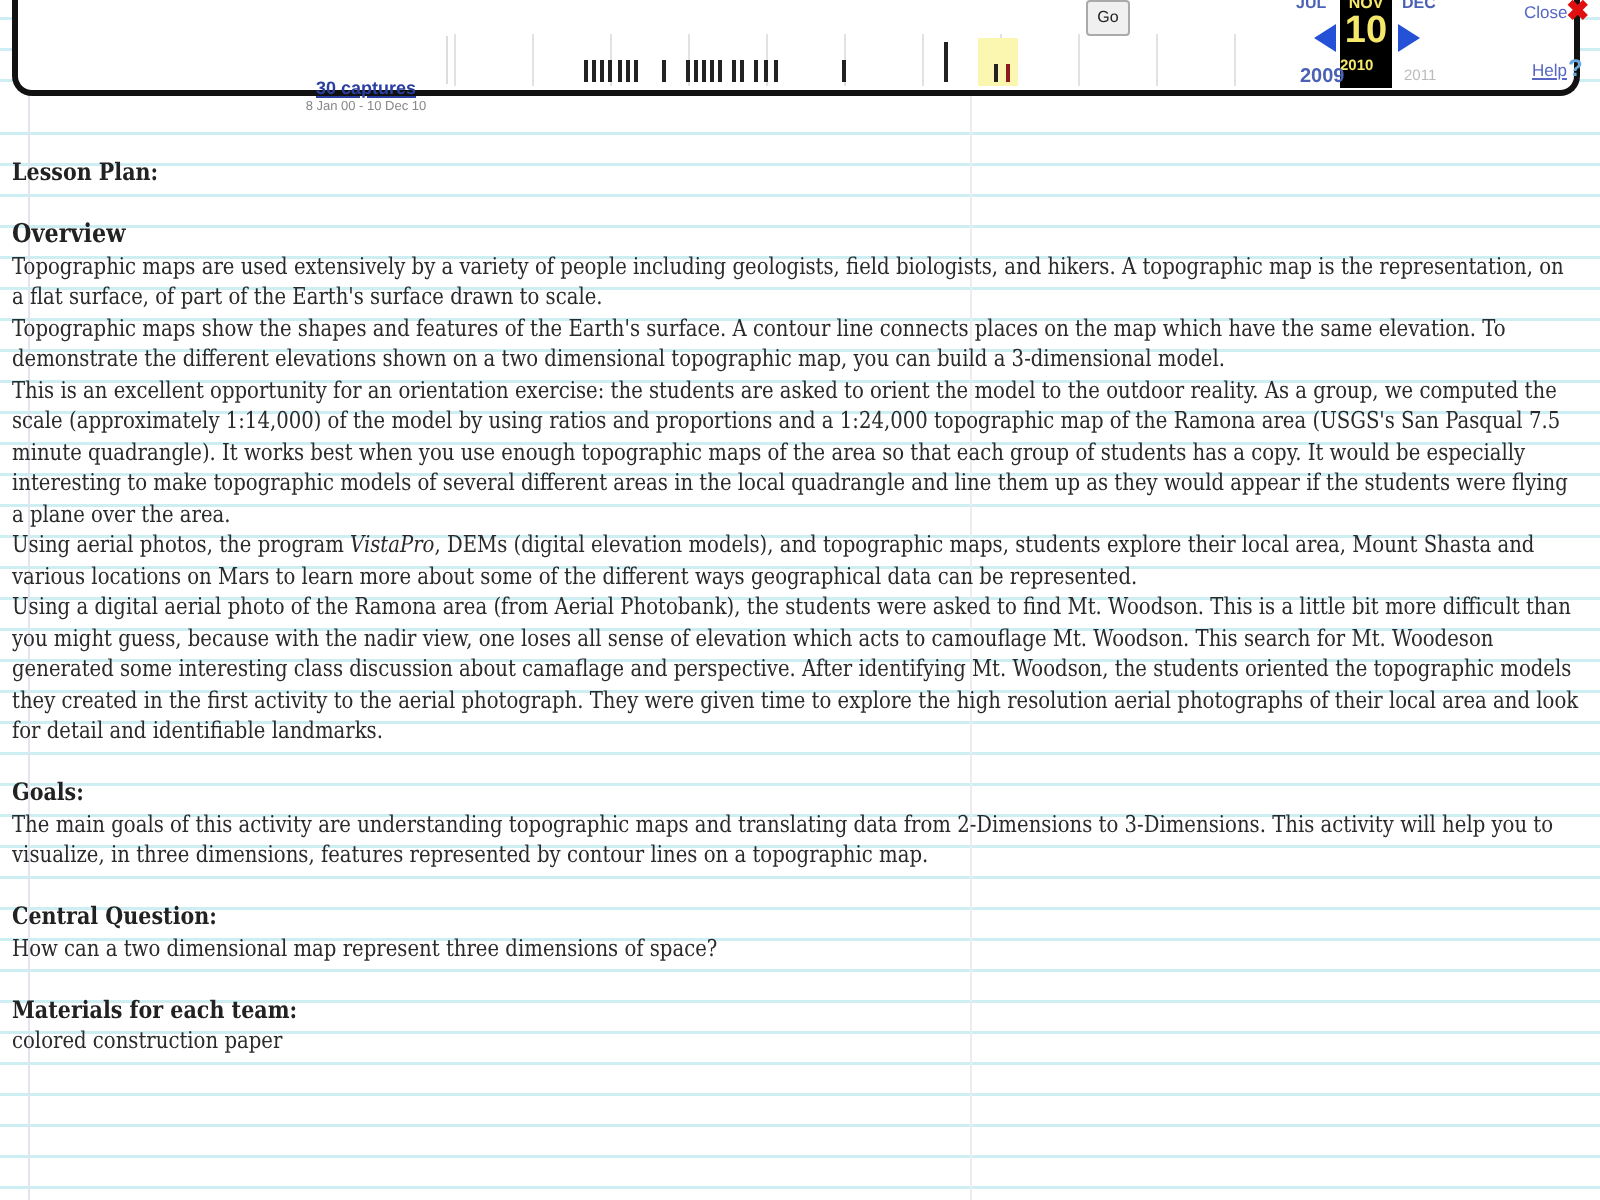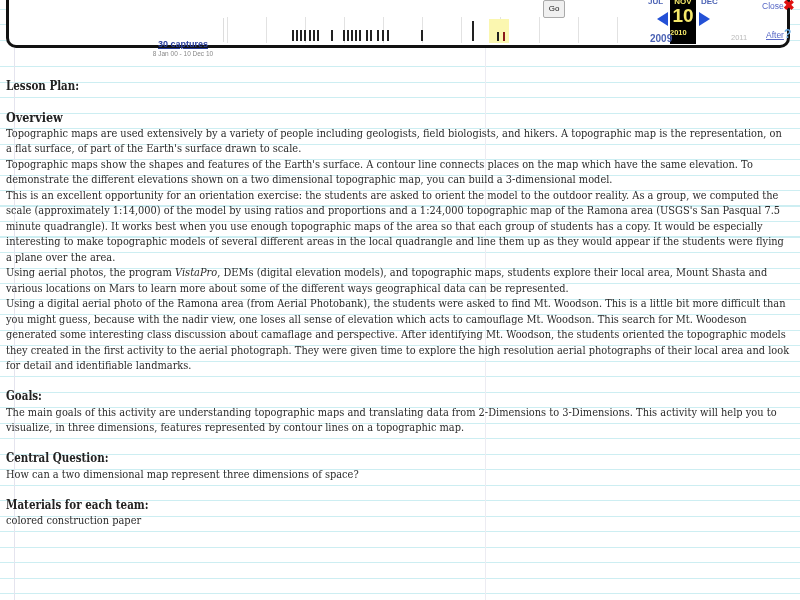--- a/index.html
+++ b/index.html
@@ -48,21 +48,21 @@
   .months { position:absolute; left:637px; top:0; width:80px; height:48px; font-weight:bold; }
   .months .m { position:absolute; top:1px; font-size:8px; color:#4b62b4; }
   .months .cur { position:absolute; left:24px; top:0; width:26px; height:48px; background:#000; }
   .months .cur .m2 { color:#f5e86a; font-size:8px; display:block; text-align:center; margin-top:1px; }
   .months .cur .d { color:#f5e86a; font-size:19px; display:block; text-align:center; line-height:20px; }
   .months .cur .y { color:#f5e86a; font-size:7.5px; display:block; margin-top:2px; }
   .months .arr { position:absolute; top:16px; width:0; height:0; border-top:7px solid transparent; border-bottom:7px solid transparent; }
   .months .arr.l { left:11px; border-right:11px solid #2451d6; }
   .months .arr.r { left:53px; border-left:11px solid #2451d6; }
   .months .y1 { position:absolute; left:4px; top:37px; font-size:10px; color:#4b62b4; }
-  .months .y3 { position:absolute; left:56px; top:37px; font-size:7.5px; color:#bbb; font-weight:normal;margin-left:29px; }
+  .months .y3 { position:absolute; left:56px; top:37px; font-size:7.5px; color:#bbb; font-weight:normal; }
   .close-link { position:absolute; left:753px; top:5px; font-size:8.5px; color:#5566c5; }
   .close-x { position:absolute; left:774px; top:1px; font-size:14px; color:#e01010; font-weight:bold; }
   .help-link { position:absolute; left:757px; top:34px; font-size:8.5px; color:#5566c5; text-decoration:underline; }
   .help-q { position:absolute; left:775px; top:31px; font-size:12px; color:#68a8e0; font-weight:bold; }
   
   #content { position:absolute; left:6px; top:65px; width:790px; }
   h1 {
     margin:0; text-align:center; color:#1a1aa6; font-size:20px; font-weight:bold;
     font-family:"Liberation Serif", serif; letter-spacing:0px; height:24px; line-height:24px;
   }
@@ -132,21 +132,21 @@
       <span class="d">10</span>
       <span class="y">2010</span>
     </div>
     <div class="arr r"></div>
     <span class="m" style="left:55px">DEC</span>
     <span class="y1">2009</span>
     <span class="y3">2011</span>
   </div>
   <a class="close-link">Close</a>
   <span class="close-x">✖</span>
-  <a class="help-link">After</a>
+  <a class="help-link">Help</a>
   <span class="help-q">?</span>
 </div>
 
 <div id="content">
   <div class="gap" style="height:14px"></div>
   <div class="sec-label">Lesson Plan:</div>
   <div class="gap"></div>
   <div class="sec-label" style="font-size:13px">Overview</div>
   <p class="para">Topographic maps are used extensively by a variety of people including geologists, field biologists, and hikers. A topographic map is the representation, on a flat surface, of part of the Earth's surface drawn to scale.</p>
   <p class="para">Topographic maps show the shapes and features of the Earth's surface. A contour line connects places on the map which have the same elevation. To demonstrate the different elevations shown on a two dimensional topographic map, you can build a 3-dimensional model.</p>

